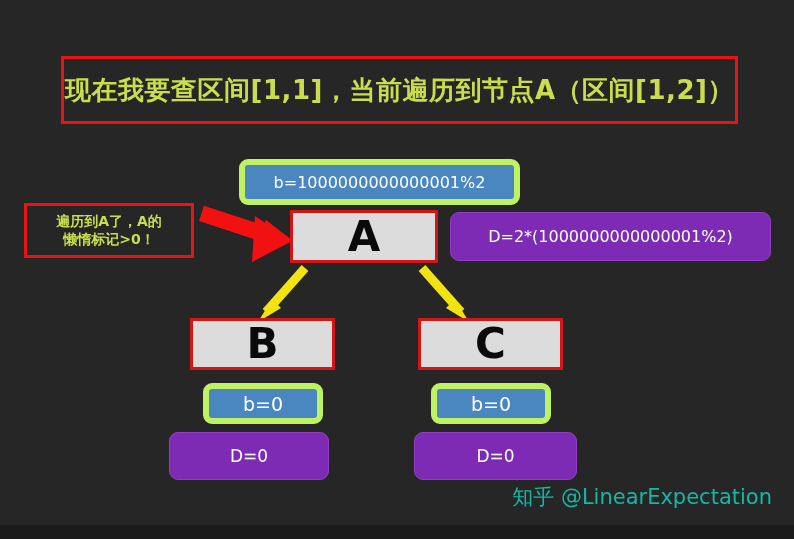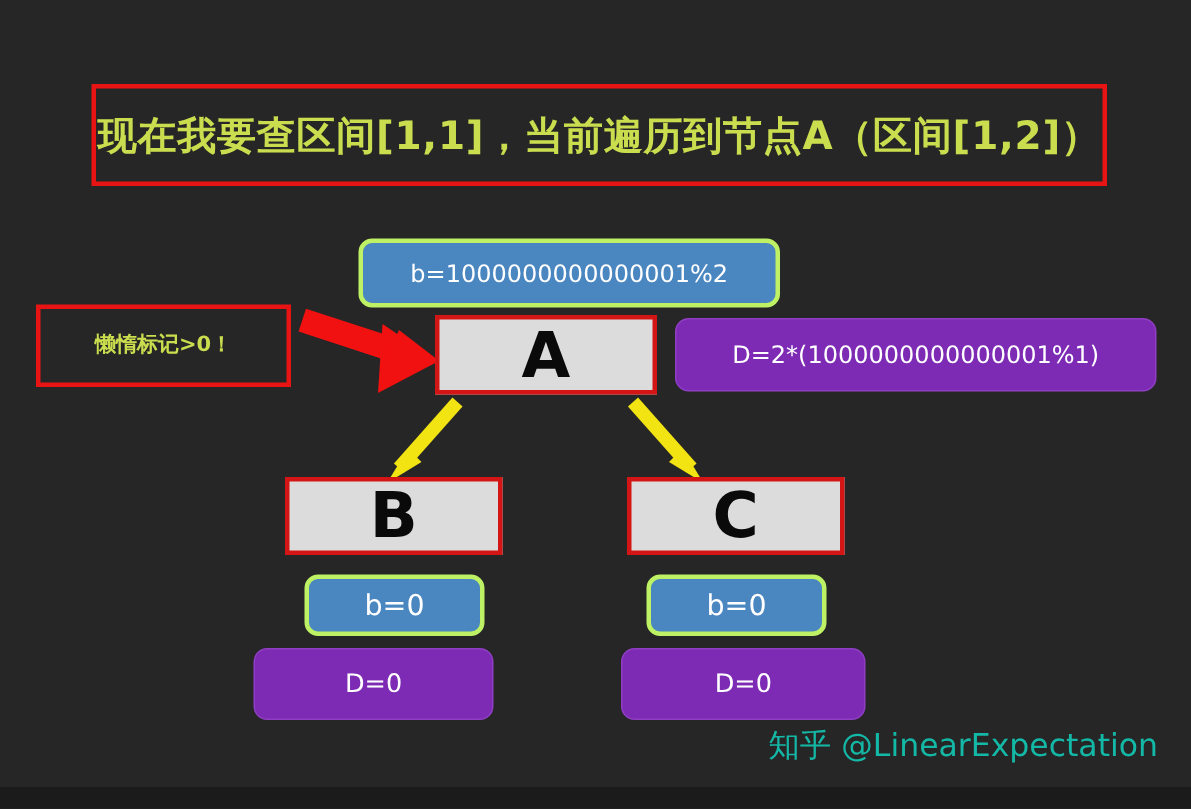--- a/index.html
+++ b/index.html
@@ -89,21 +89,21 @@
     position: absolute;
     border-radius: 9px;
     display: flex;
     align-items: center;
     justify-content: center;
     color: #ffffff;
     font-size: 19px;
     box-sizing: border-box;
     font-family: "DejaVu Sans", "Liberation Sans", sans-serif;
   }
-  .chip.blue { background: #4a86c0; border: 3px solid #bef264; }
+  .chip.blue { background: #4a86c0; border: 6px solid #bef264; }
   .chip.purple { background: #7d2bb5; border: 1px solid #8f3ec4; }
 
   #chip-a-b { left: 239px; top: 159px; width: 281px; height: 46px; font-size: 16px; }
   #chip-a-d { left: 450px; top: 212px; width: 321px; height: 49px; font-size: 16px; }
   #chip-b-b { left: 203px; top: 383px; width: 120px; height: 41px; }
   #chip-b-d { left: 169px; top: 432px; width: 160px; height: 48px; font-size: 17px; }
   #chip-c-b { left: 431px; top: 383px; width: 120px; height: 41px; }
   #chip-c-d { left: 414px; top: 432px; width: 163px; height: 48px; font-size: 17px; }
 
   
@@ -130,20 +130,21 @@
 </head>
 <body>
 
 <div id="canvas">
 
   <div class="title-box">
     <span class="title-text">现在我要查区间[1,1]，当前遍历到节点A（区间[1,2]）</span>
   </div>
 
   <div class="note-box">
+    <span class="note-line">遍历到A了，A的</span>
     <span class="note-line">懒惰标记&gt;0！</span>
   </div>
 
   <svg id="arrows" viewBox="0 0 794 539">
 
     <g>
       <path d="M 203 222 L 272 245 L 262 255 L 290 242 L 263 224 L 258 236 L 208 212 Z" fill="#f21111"></path>
       <path d="M 204 217 L 268 240 L 259 251 L 292 240 L 266 220 L 261 231 L 209 209 Z" fill="#f21111"></path>
       <polygon points="255,216 292,241 252,262" fill="#f21111"></polygon>
       <rect x="200" y="215" width="62" height="16" transform="rotate(18 231 223)" fill="#f21111"></rect>
@@ -154,21 +155,21 @@
       <polygon points="258,322 281,308 272,299" fill="#f2e313"></polygon>
     </g>
 
     <g>
       <line x1="422" y1="268" x2="461" y2="312" stroke="#f2e313" stroke-width="9"></line>
       <polygon points="469,322 446,308 455,299" fill="#f2e313"></polygon>
     </g>
   </svg>
 
   <div class="chip blue" id="chip-a-b">b=1000000000000001%2</div>
-  <div class="chip purple" id="chip-a-d">D=2*(1000000000000001%1)</div>
+  <div class="chip purple" id="chip-a-d">D=2*(1000000000000001%2)</div>
 
   <div class="node" id="node-a">
     <span class="node-label">A</span>
   </div>
 
   <div class="node" id="node-b">
     <span class="node-label">B</span>
   </div>
   <div class="chip blue" id="chip-b-b">b=0</div>
   <div class="chip purple" id="chip-b-d">D=0</div>

